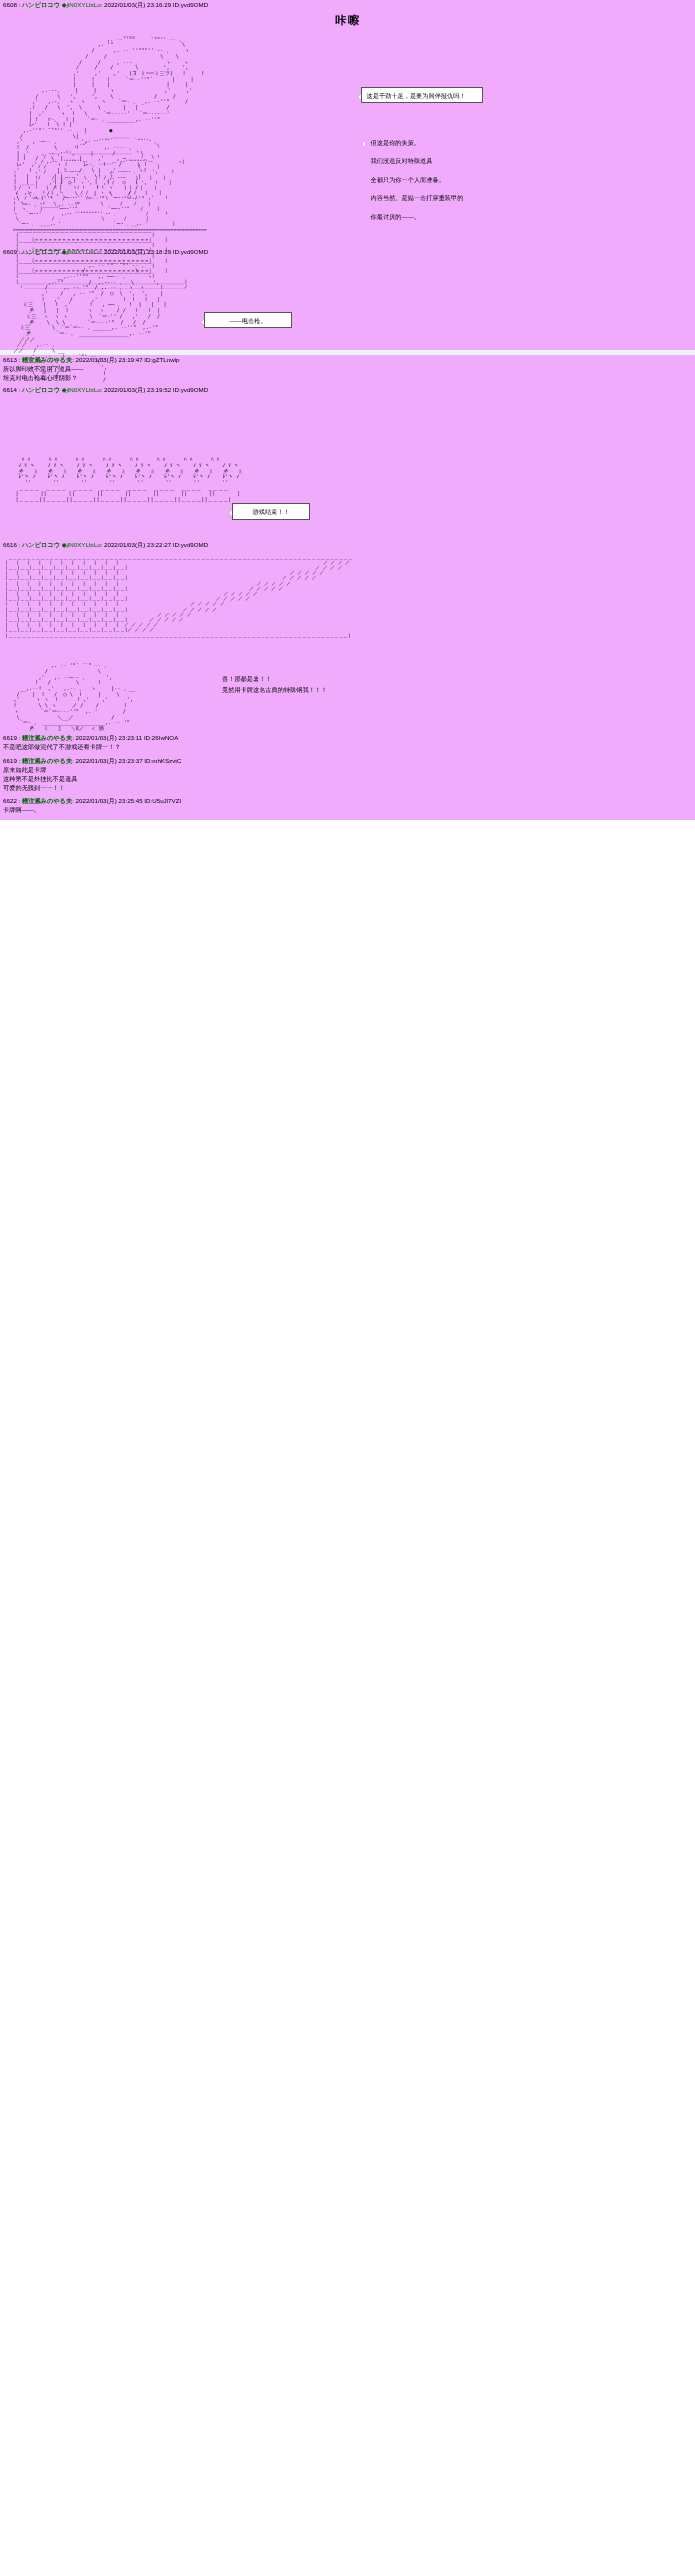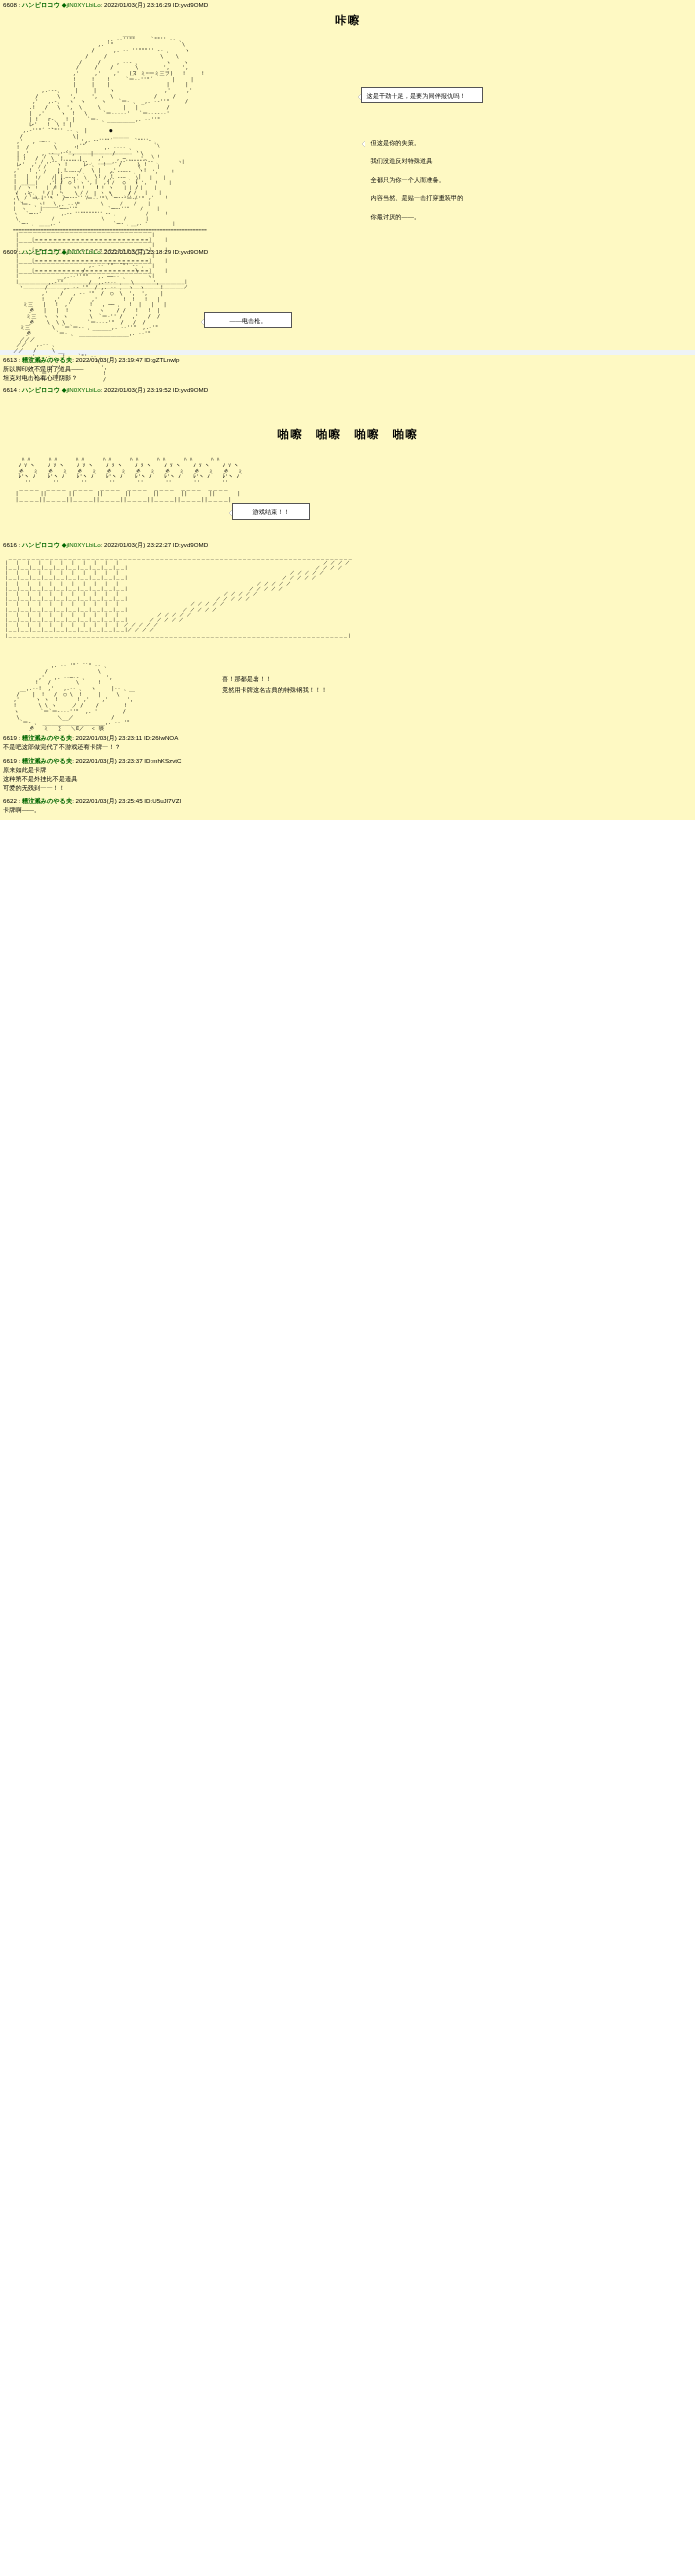--- a/index.html
+++ b/index.html
@@ -8,21 +8,21 @@
     background: #ffffff;
   }
   body {
     width: 696px;
     font-family: "Liberation Sans", sans-serif;
     color: #000000;
   }
   .page {
     width: 696px;
     position: relative;
-    background: #fef9c3;
+    background: #f0abfc;
   }
   
   .post-header {
     font-size: 6.2px;
     line-height: 8.2px;
     color: #000;
     padding: 1px 3.1px 0.5px 3.1px;
     white-space: nowrap;
     overflow: hidden;
   }
@@ -223,21 +223,20 @@
     </div>
     <div class="body-text">所以脚印效不是用了道具――
 坦克对电击枪有心理阴影？</div>
   </div>
 
   <div class="blk" style="height:155px;">
     <div class="post-header">
       <span class="num">6614</span><span> : </span><span class="name">ハンピロコウ</span><span> </span><span class="trip">◆jlN0XYLbiLo</span><span class="meta">: 2022/01/03(月) 23:19:52 ID:yvd9OMD</span>
     </div>
 
-    <div class="shout" style="padding-top:32px;">啪嚓　啪嚓　啪嚓　啪嚓</div>
 
     <div class="aa" style="position:absolute; left:15.5px; top:72px;">  ﾊ ﾊ      ﾊ ﾊ      ﾊ ﾊ      ﾊ ﾊ      ﾊ ﾊ      ﾊ ﾊ      ﾊ ﾊ      ﾊ ﾊ
  ﾉ ｿ ヽ    ﾉ ｿ ヽ    ﾉ ｿ ヽ    ﾉ ｿ ヽ    ﾉ ｿ ヽ    ﾉ ｿ ヽ    ﾉ ｿ ヽ    ﾉ ｿ ヽ
  彡   ミ   彡   ミ   彡   ミ   彡   ミ   彡   ミ   彡   ミ   彡   ミ   彡   ミ
  ﾚ'ヽ ﾉ    ﾚ'ヽ ﾉ    ﾚ'ヽ ﾉ    ﾚ'ヽ ﾉ    ﾚ'ヽ ﾉ    ﾚ'ヽ ﾉ    ﾚ'ヽ ﾉ    ﾚ'ヽ ﾉ
    ''       ''       ''       ''       ''       ''       ''       ''
  ＿＿＿＿  ＿＿＿＿  ＿＿＿＿  ＿＿＿＿  ＿＿＿＿  ＿＿＿＿  ＿＿＿＿  ＿＿＿＿
 |       ||       ||       ||       ||       ||       ||       ||       |
 |＿＿＿＿||＿＿＿＿||＿＿＿＿||＿＿＿＿||＿＿＿＿||＿＿＿＿||＿＿＿＿||＿＿＿＿|</div>
 

